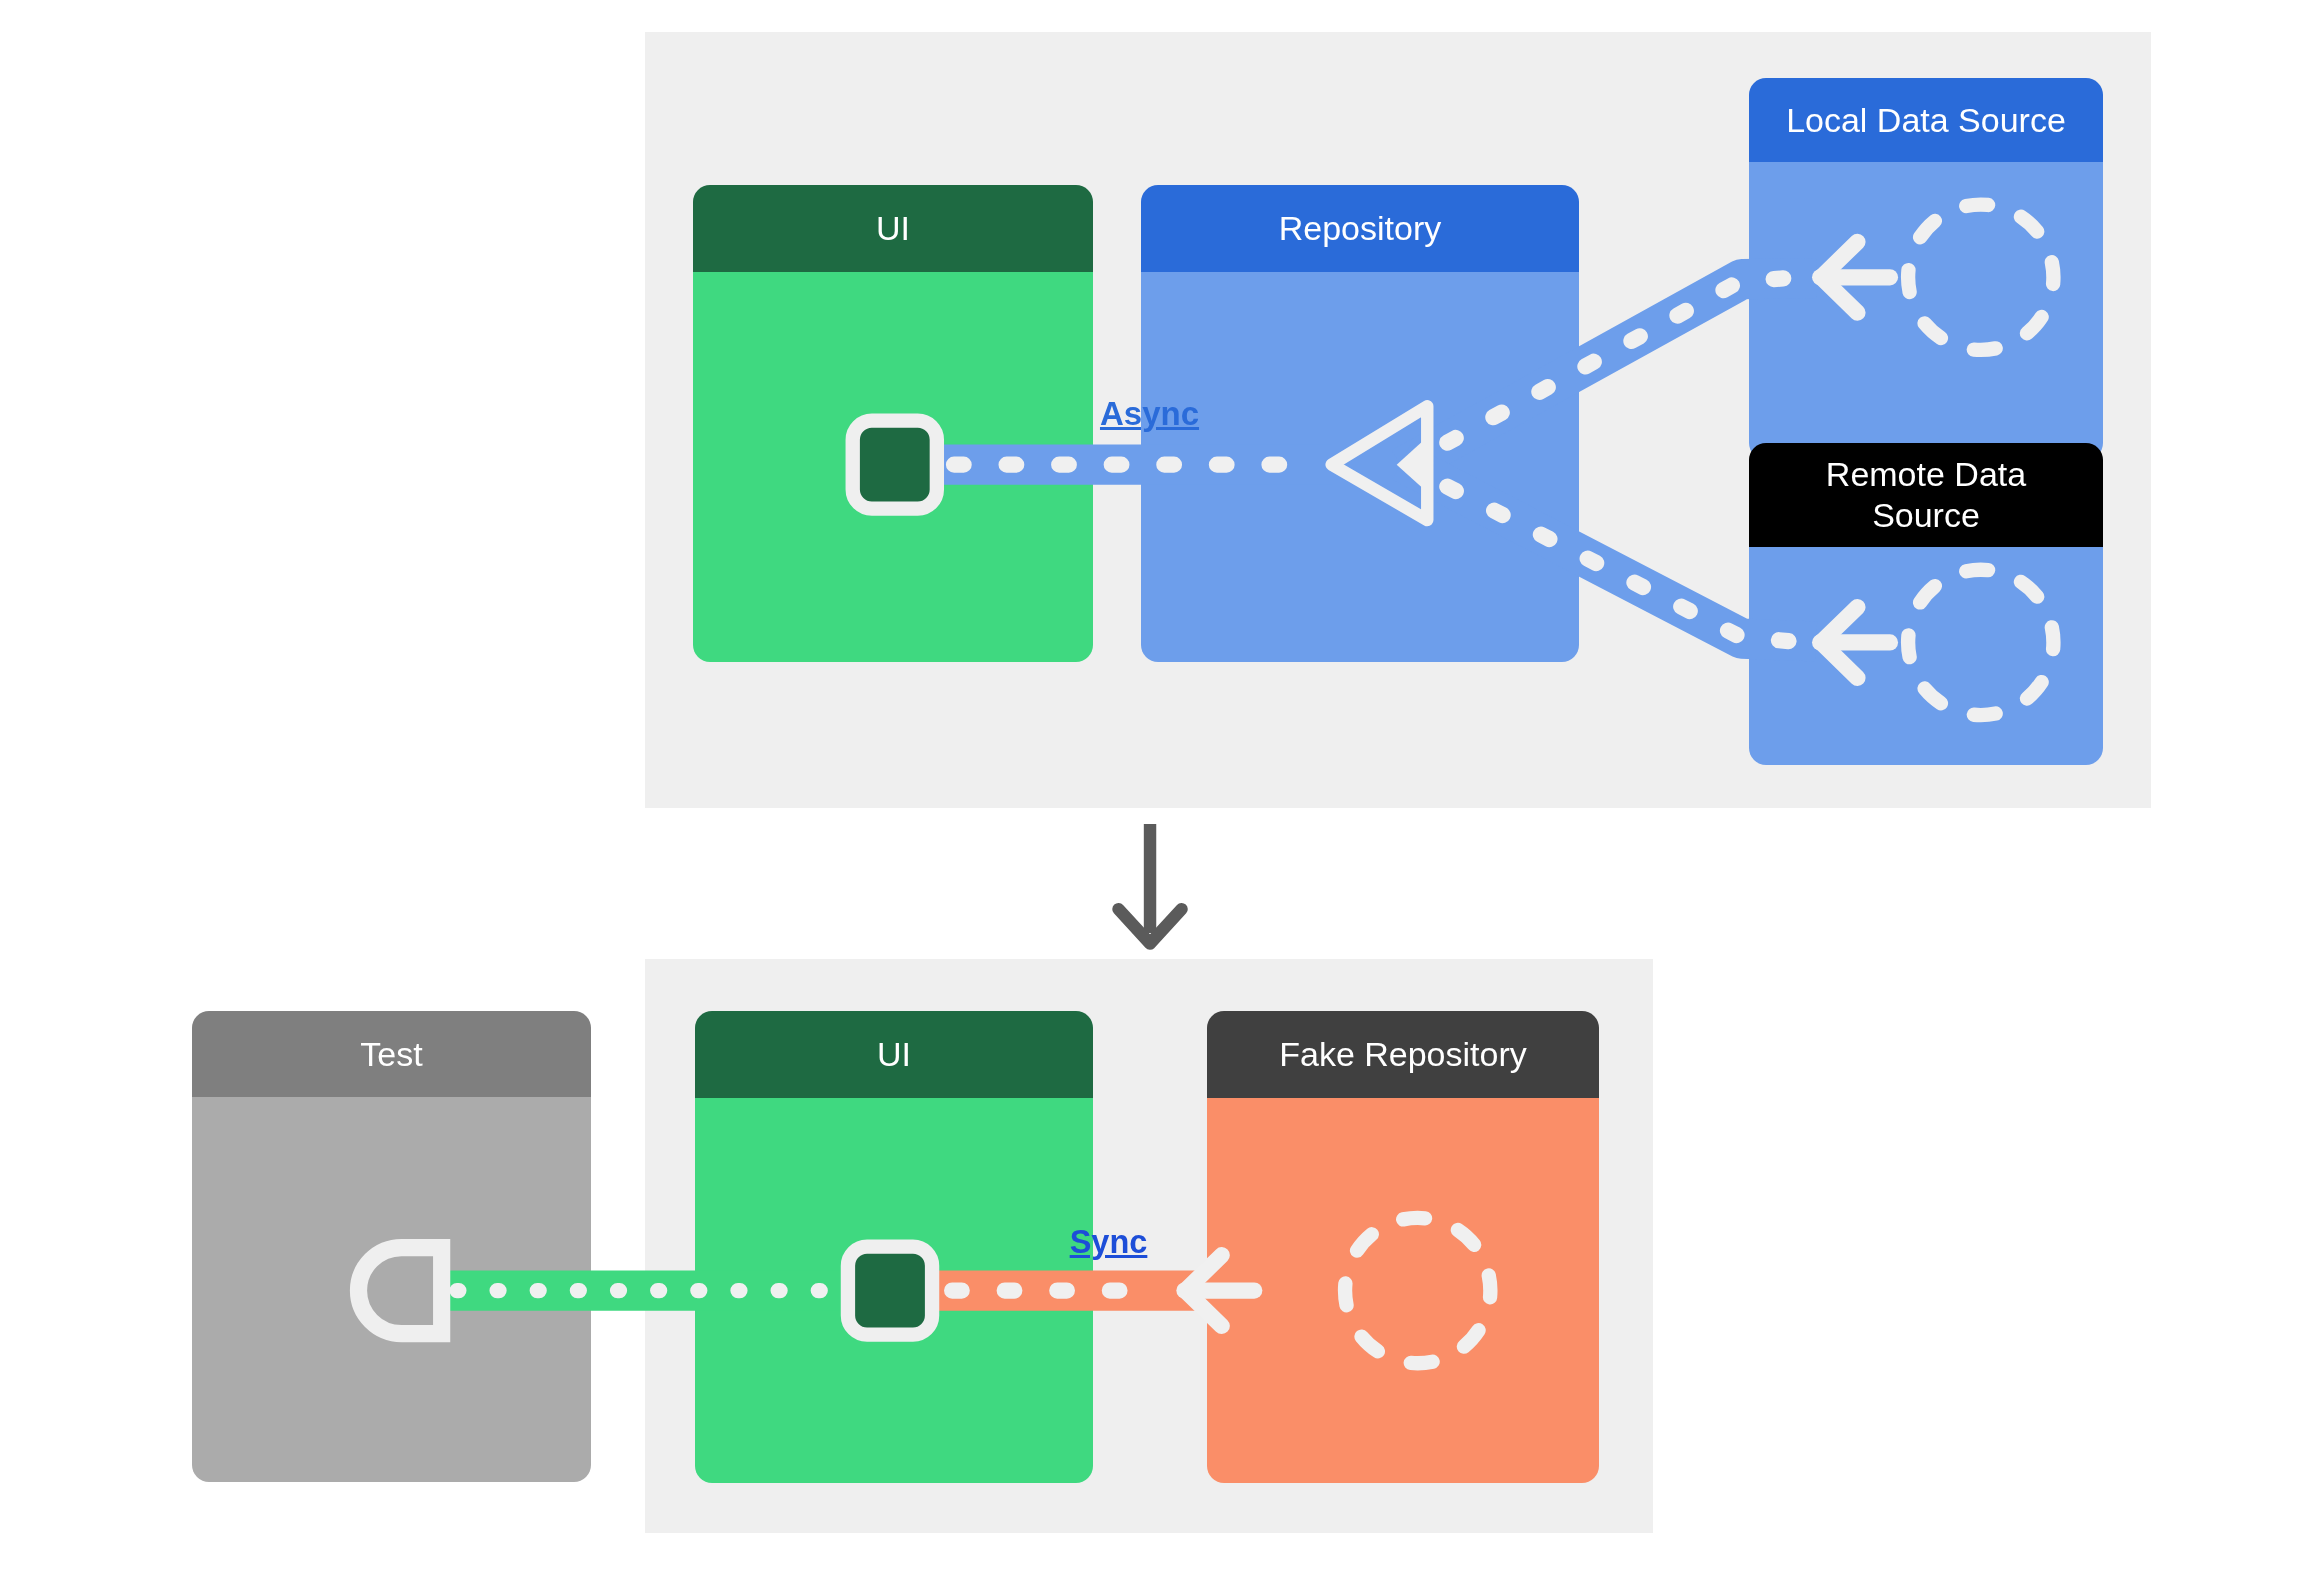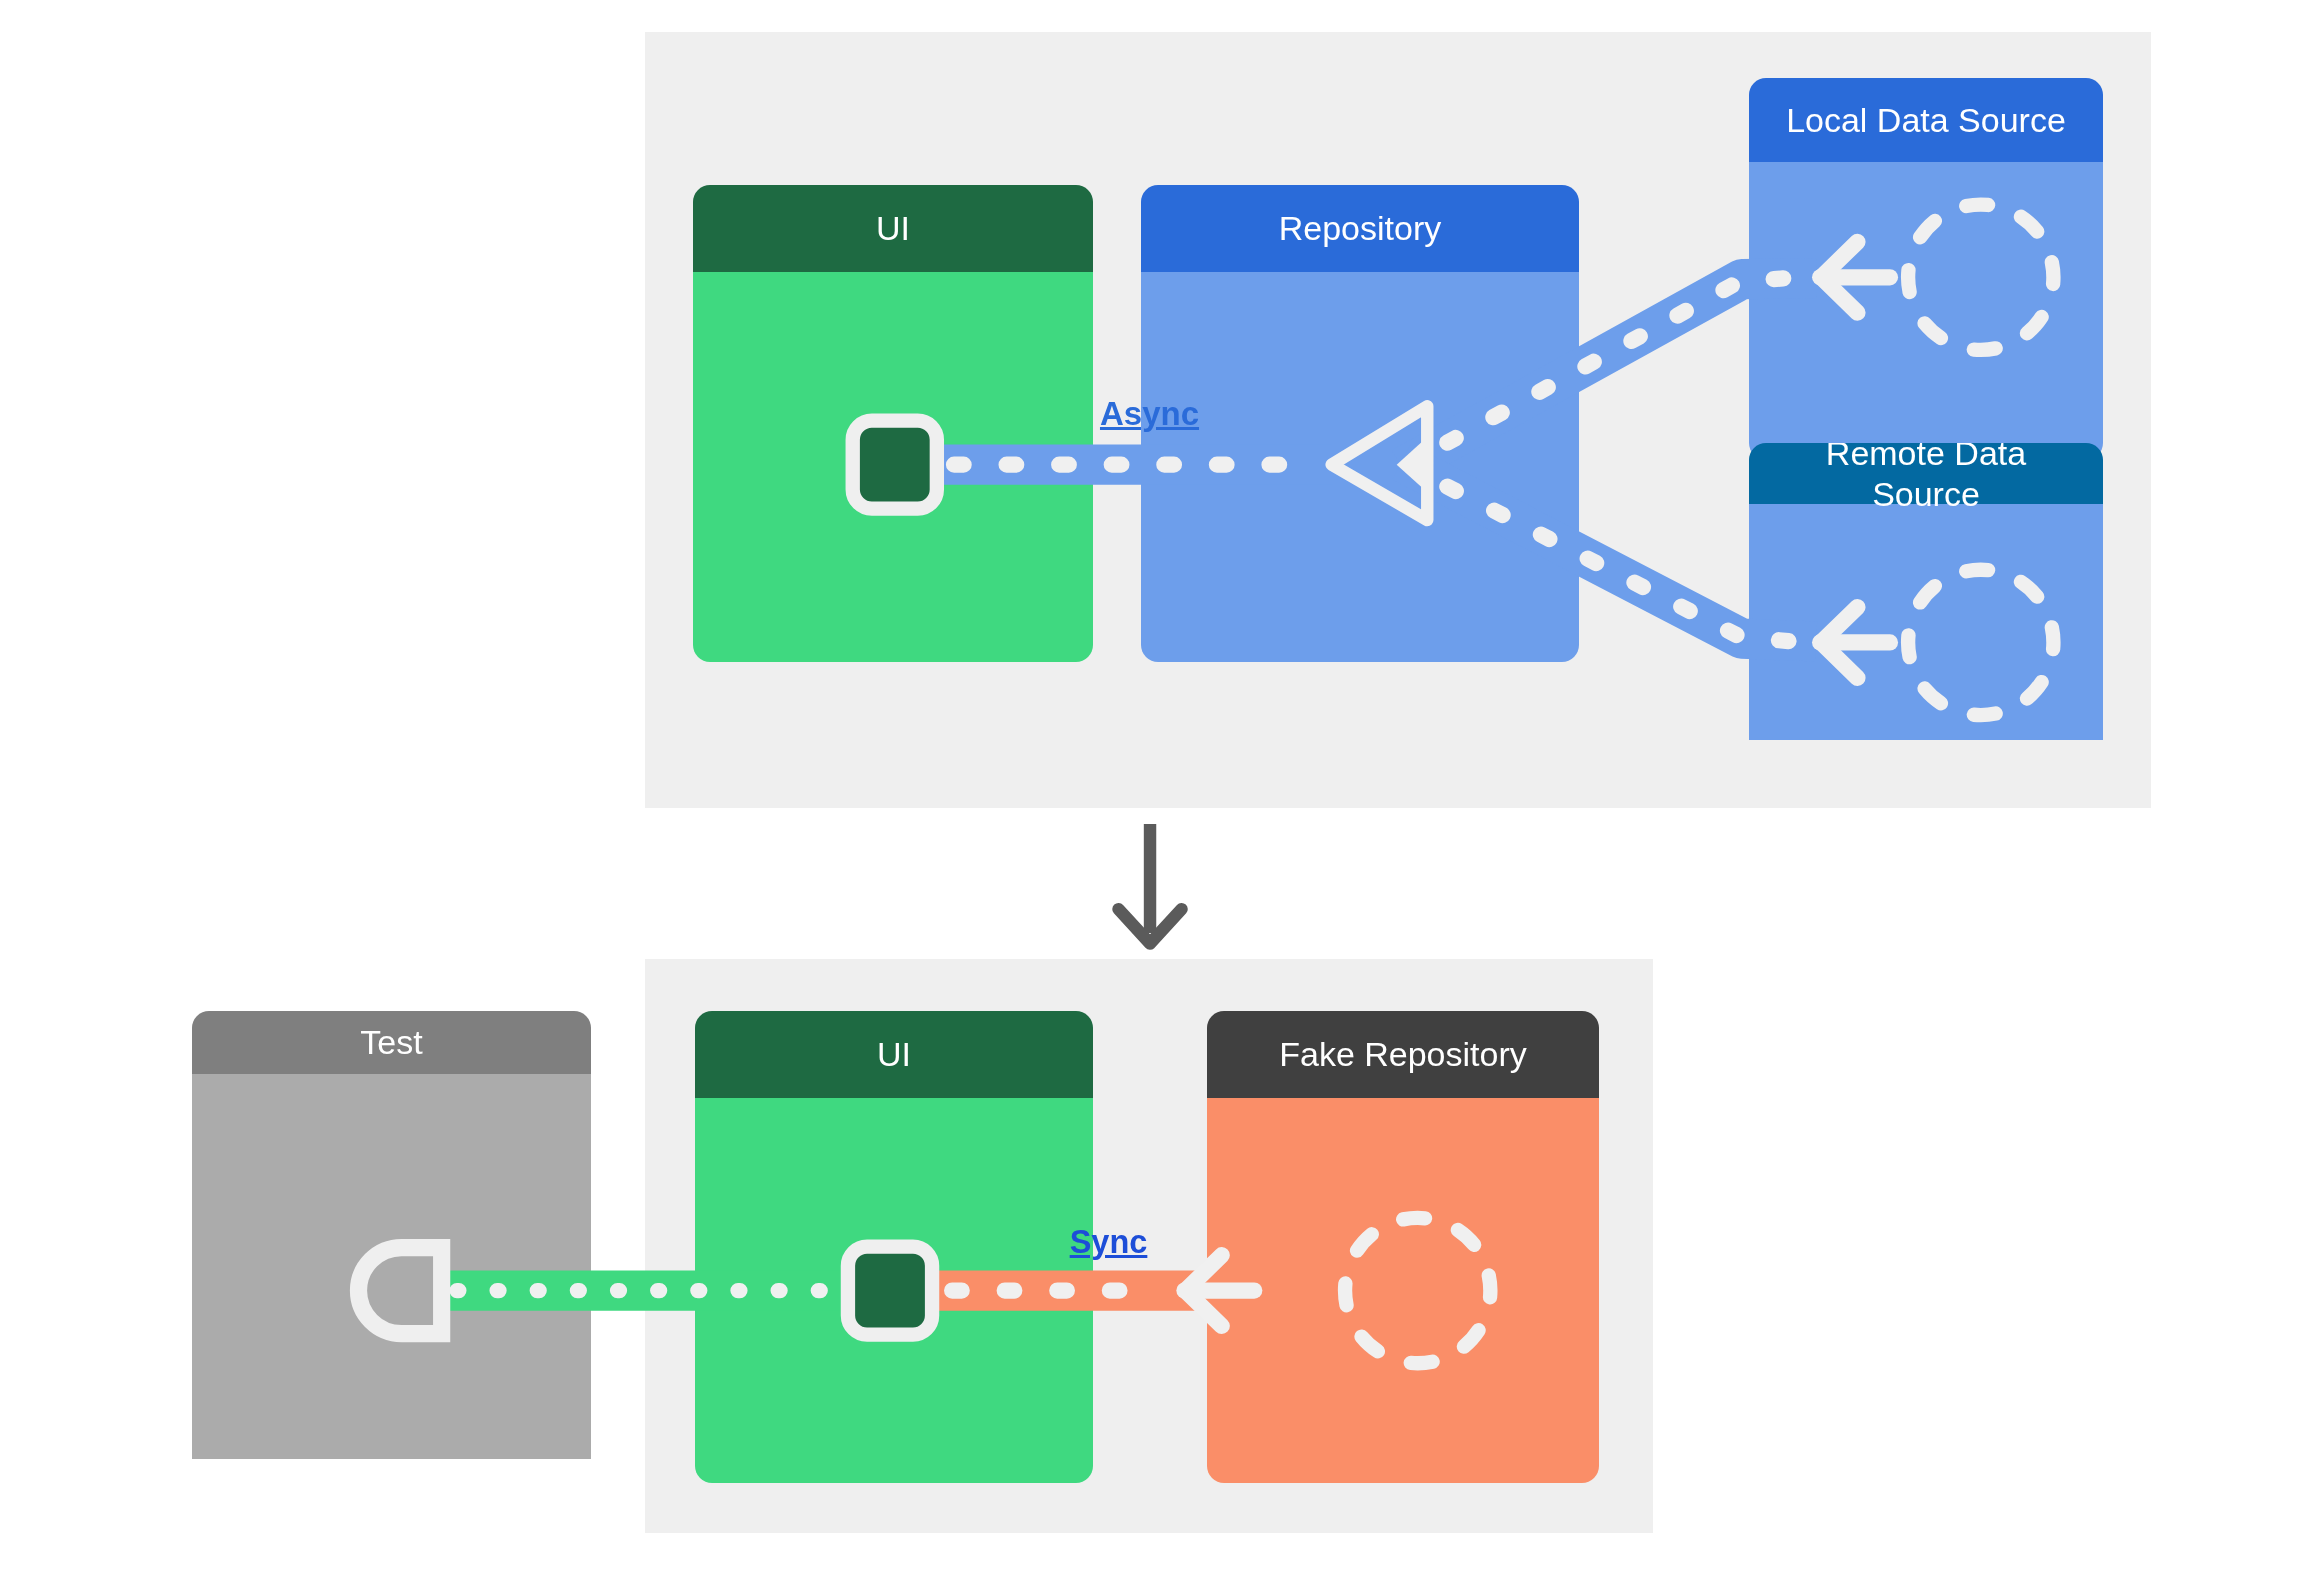--- a/index.html
+++ b/index.html
@@ -43,23 +43,23 @@
   #box-test          { left: 192px;  top: 1011px; width: 399px; height: 471px; }
   #box-ui-bottom     { left: 695px;  top: 1011px; width: 398px; height: 472px; }
   #box-fake-repo     { left: 1207px; top: 1011px; width: 392px; height: 472px; }
 
   .hdr-green  { background: #1e6a42; height: 87px; }
   .bod-green  { background: #3fd980; height: calc(100% - 87px); }
   .hdr-blue   { background: #2a6bd9; height: 87px; }
   .bod-blue   { background: #6d9eeb; height: calc(100% - 87px); }
   .hdr-blue-s { background: #2a6bd9; height: 84px; }
   .bod-blue-s { background: #6d9eeb; height: calc(100% - 84px); }
-  .hdr-blue-m { background: #0369a1; height: 61px; }
+  .hdr-blue-m { background: #000000; height: 104px; }
   .bod-blue-m { background: #6d9eeb; height: calc(100% - 86px); }
-  .hdr-gray   { background: #7f7f7f; height: 63px; }
+  .hdr-gray   { background: #7f7f7f; height: 86px; }
   .bod-gray   { background: #ababab; height: calc(100% - 86px); }
   .hdr-orange { background: #404040; height: 87px; }
   .bod-orange { background: #fa8e68; height: calc(100% - 87px); }
 
   .wrap-label { display: block; width: 239px; margin: 0 auto; }
 
   #svg-overlay {
     position: absolute; left: 0; top: 0;
     width: 2323px; height: 1586px;
     z-index: 3;

